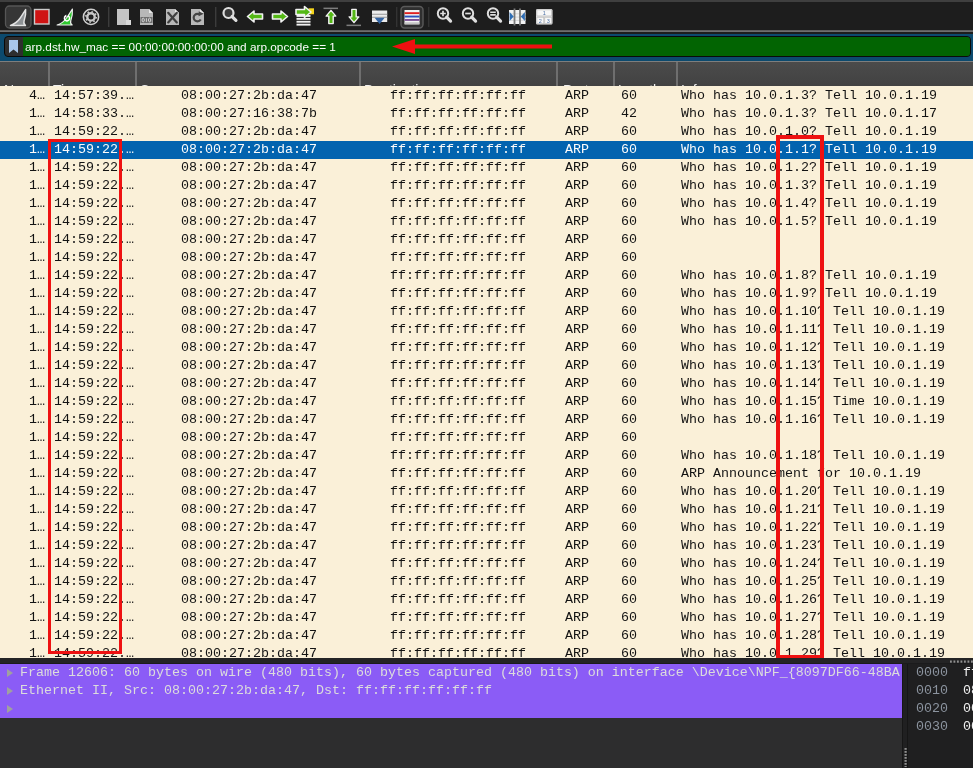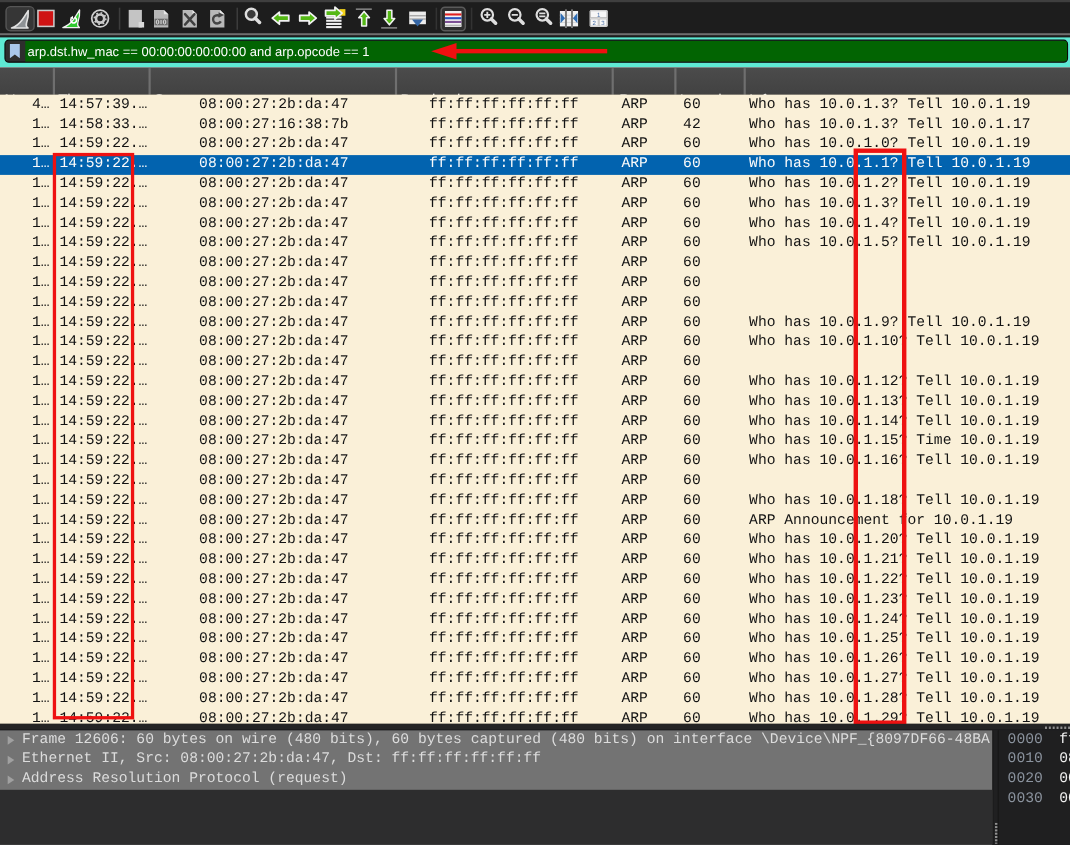--- a/index.html
+++ b/index.html
@@ -2,21 +2,21 @@
 <html><head><meta charset="utf-8">
 <style>
 *{margin:0;padding:0;box-sizing:border-box}
 html,body{width:973px;height:768px;overflow:hidden;background:#1d1d1d;font-family:"Liberation Sans",sans-serif}
 #app{position:relative;width:973px;height:768px}
 .abs{position:absolute}
 
 #toolbar{position:absolute;left:0;top:0;width:973px;height:34px;background:#1d1d1d;border-top:2px solid #3f3f3f}
 #toolbar svg{position:absolute;left:0;top:-2px}
 
-#fbar{position:absolute;left:0;top:34px;width:973px;height:28px;background:#5eead4}
+#fbar{position:absolute;left:0;top:34px;width:973px;height:28px;background:#0c4a6e}
 #fwrap{position:absolute;left:4px;top:2px;width:967px;height:21px;border:1px solid #0a0a0a;border-radius:4px;background:#2e2e2e;overflow:hidden}
 #fgreen{position:absolute;left:18px;top:0;width:949px;height:21px;background:#026402}
 #ftext{position:absolute;left:20px;top:0;height:21px;line-height:21px;color:#fdfdfd;font-size:11.8px}
 
 #phead{position:absolute;left:0;top:62.4px;width:973px;height:23.6px;background:linear-gradient(#4b4b4b,#424242);color:#f0f0f0;font-size:14px}
 #phline{position:absolute;left:0;top:60.6px;width:973px;height:1.8px;background:#7e7e7e}
 #phead span{position:absolute;top:16px;height:24px;line-height:24px}
 #phead .vsep{position:absolute;top:0;width:1.5px;height:23.6px;background:#6f6f6f}
 
 #plist{position:absolute;left:0;top:86px;width:973px;height:572px;background:#faf0d8;overflow:hidden}
@@ -28,21 +28,21 @@
 .c-s{left:181px}
 .c-d{left:390px}
 .c-p{left:565px}
 .c-l{left:621px}
 .c-i{left:681px}
 
 .redbox{position:absolute;border:3.5px solid #ee1111}
 
 #bottom{position:absolute;left:0;top:658px;width:973px;height:110px;background:#242425}
 #bline{position:absolute;left:0;top:5px;width:973px;height:1px;background:#1b1b1c}
-#dpane{position:absolute;left:0;top:6px;width:902px;height:104px;background:#737373}
+#dpane{position:absolute;left:0;top:6px;width:902px;height:104px;background:#8b5cf6}
 #dpane .fill{position:absolute;left:0;top:54px;width:902px;height:50px;background:#2d2d2e}
 .drow{position:absolute;left:0;width:902px;height:18px;line-height:18px;font-family:"Liberation Mono",monospace;font-size:13.33px;color:#dcdcdc;white-space:pre;overflow:hidden}
 .tri{position:absolute;left:7px;width:0;height:0;border-left:6px solid #a0a0a0;border-top:4.5px solid transparent;border-bottom:4.5px solid transparent}
 #hpane{position:absolute;left:908px;top:6px;width:65px;height:104px;background:#1f1f20;overflow:hidden}
 #hgap{position:absolute;left:902px;top:6px;width:6px;height:104px;background:#202021;border-left:1px solid #161616;border-right:1px solid #161616}
 .hrow{position:absolute;left:0;width:120px;height:18px;line-height:18px;font-family:"Liberation Mono",monospace;font-size:13.33px;white-space:pre}
 .hoff{color:#8b939e}
 .hbyte{color:#efefef}
 </style></head>
 <body>
@@ -197,24 +197,24 @@
 <div class="prow" style="top:1px"><span class="c-no">4…</span><span class="c-t">14:57:39.…</span><span class="c-s">08:00:27:2b:da:47</span><span class="c-d">ff:ff:ff:ff:ff:ff</span><span class="c-p">ARP</span><span class="c-l">60</span><span class="c-i">Who has 10.0.1.3? Tell 10.0.1.19</span></div>
 <div class="prow" style="top:19px"><span class="c-no">1…</span><span class="c-t">14:58:33.…</span><span class="c-s">08:00:27:16:38:7b</span><span class="c-d">ff:ff:ff:ff:ff:ff</span><span class="c-p">ARP</span><span class="c-l">42</span><span class="c-i">Who has 10.0.1.3? Tell 10.0.1.17</span></div>
 <div class="prow" style="top:37px"><span class="c-no">1…</span><span class="c-t">14:59:22.…</span><span class="c-s">08:00:27:2b:da:47</span><span class="c-d">ff:ff:ff:ff:ff:ff</span><span class="c-p">ARP</span><span class="c-l">60</span><span class="c-i">Who has 10.0.1.0? Tell 10.0.1.19</span></div>
 <div class="prow sel" style="top:55px"><span class="c-no">1…</span><span class="c-t">14:59:22.…</span><span class="c-s">08:00:27:2b:da:47</span><span class="c-d">ff:ff:ff:ff:ff:ff</span><span class="c-p">ARP</span><span class="c-l">60</span><span class="c-i">Who has 10.0.1.1? Tell 10.0.1.19</span></div>
 <div class="prow" style="top:73px"><span class="c-no">1…</span><span class="c-t">14:59:22.…</span><span class="c-s">08:00:27:2b:da:47</span><span class="c-d">ff:ff:ff:ff:ff:ff</span><span class="c-p">ARP</span><span class="c-l">60</span><span class="c-i">Who has 10.0.1.2? Tell 10.0.1.19</span></div>
 <div class="prow" style="top:91px"><span class="c-no">1…</span><span class="c-t">14:59:22.…</span><span class="c-s">08:00:27:2b:da:47</span><span class="c-d">ff:ff:ff:ff:ff:ff</span><span class="c-p">ARP</span><span class="c-l">60</span><span class="c-i">Who has 10.0.1.3? Tell 10.0.1.19</span></div>
 <div class="prow" style="top:109px"><span class="c-no">1…</span><span class="c-t">14:59:22.…</span><span class="c-s">08:00:27:2b:da:47</span><span class="c-d">ff:ff:ff:ff:ff:ff</span><span class="c-p">ARP</span><span class="c-l">60</span><span class="c-i">Who has 10.0.1.4? Tell 10.0.1.19</span></div>
 <div class="prow" style="top:127px"><span class="c-no">1…</span><span class="c-t">14:59:22.…</span><span class="c-s">08:00:27:2b:da:47</span><span class="c-d">ff:ff:ff:ff:ff:ff</span><span class="c-p">ARP</span><span class="c-l">60</span><span class="c-i">Who has 10.0.1.5? Tell 10.0.1.19</span></div>
 <div class="prow" style="top:145px"><span class="c-no">1…</span><span class="c-t">14:59:22.…</span><span class="c-s">08:00:27:2b:da:47</span><span class="c-d">ff:ff:ff:ff:ff:ff</span><span class="c-p">ARP</span><span class="c-l">60</span></div>
 <div class="prow" style="top:163px"><span class="c-no">1…</span><span class="c-t">14:59:22.…</span><span class="c-s">08:00:27:2b:da:47</span><span class="c-d">ff:ff:ff:ff:ff:ff</span><span class="c-p">ARP</span><span class="c-l">60</span></div>
-<div class="prow" style="top:181px"><span class="c-no">1…</span><span class="c-t">14:59:22.…</span><span class="c-s">08:00:27:2b:da:47</span><span class="c-d">ff:ff:ff:ff:ff:ff</span><span class="c-p">ARP</span><span class="c-l">60</span></div>
+<div class="prow" style="top:181px"><span class="c-no">1…</span><span class="c-t">14:59:22.…</span><span class="c-s">08:00:27:2b:da:47</span><span class="c-d">ff:ff:ff:ff:ff:ff</span><span class="c-p">ARP</span><span class="c-l">60</span><span class="c-i">Who has 10.0.1.8? Tell 10.0.1.19</span></div>
 <div class="prow" style="top:199px"><span class="c-no">1…</span><span class="c-t">14:59:22.…</span><span class="c-s">08:00:27:2b:da:47</span><span class="c-d">ff:ff:ff:ff:ff:ff</span><span class="c-p">ARP</span><span class="c-l">60</span><span class="c-i">Who has 10.0.1.9? Tell 10.0.1.19</span></div>
 <div class="prow" style="top:217px"><span class="c-no">1…</span><span class="c-t">14:59:22.…</span><span class="c-s">08:00:27:2b:da:47</span><span class="c-d">ff:ff:ff:ff:ff:ff</span><span class="c-p">ARP</span><span class="c-l">60</span><span class="c-i">Who has 10.0.1.10? Tell 10.0.1.19</span></div>
-<div class="prow" style="top:235px"><span class="c-no">1…</span><span class="c-t">14:59:22.…</span><span class="c-s">08:00:27:2b:da:47</span><span class="c-d">ff:ff:ff:ff:ff:ff</span><span class="c-p">ARP</span><span class="c-l">60</span></div>
+<div class="prow" style="top:235px"><span class="c-no">1…</span><span class="c-t">14:59:22.…</span><span class="c-s">08:00:27:2b:da:47</span><span class="c-d">ff:ff:ff:ff:ff:ff</span><span class="c-p">ARP</span><span class="c-l">60</span><span class="c-i">Who has 10.0.1.11? Tell 10.0.1.19</span></div>
 <div class="prow" style="top:253px"><span class="c-no">1…</span><span class="c-t">14:59:22.…</span><span class="c-s">08:00:27:2b:da:47</span><span class="c-d">ff:ff:ff:ff:ff:ff</span><span class="c-p">ARP</span><span class="c-l">60</span><span class="c-i">Who has 10.0.1.12? Tell 10.0.1.19</span></div>
 <div class="prow" style="top:271px"><span class="c-no">1…</span><span class="c-t">14:59:22.…</span><span class="c-s">08:00:27:2b:da:47</span><span class="c-d">ff:ff:ff:ff:ff:ff</span><span class="c-p">ARP</span><span class="c-l">60</span><span class="c-i">Who has 10.0.1.13? Tell 10.0.1.19</span></div>
 <div class="prow" style="top:289px"><span class="c-no">1…</span><span class="c-t">14:59:22.…</span><span class="c-s">08:00:27:2b:da:47</span><span class="c-d">ff:ff:ff:ff:ff:ff</span><span class="c-p">ARP</span><span class="c-l">60</span><span class="c-i">Who has 10.0.1.14? Tell 10.0.1.19</span></div>
 <div class="prow" style="top:307px"><span class="c-no">1…</span><span class="c-t">14:59:22.…</span><span class="c-s">08:00:27:2b:da:47</span><span class="c-d">ff:ff:ff:ff:ff:ff</span><span class="c-p">ARP</span><span class="c-l">60</span><span class="c-i">Who has 10.0.1.15? Time 10.0.1.19</span></div>
 <div class="prow" style="top:325px"><span class="c-no">1…</span><span class="c-t">14:59:22.…</span><span class="c-s">08:00:27:2b:da:47</span><span class="c-d">ff:ff:ff:ff:ff:ff</span><span class="c-p">ARP</span><span class="c-l">60</span><span class="c-i">Who has 10.0.1.16? Tell 10.0.1.19</span></div>
 <div class="prow" style="top:343px"><span class="c-no">1…</span><span class="c-t">14:59:22.…</span><span class="c-s">08:00:27:2b:da:47</span><span class="c-d">ff:ff:ff:ff:ff:ff</span><span class="c-p">ARP</span><span class="c-l">60</span></div>
 <div class="prow" style="top:361px"><span class="c-no">1…</span><span class="c-t">14:59:22.…</span><span class="c-s">08:00:27:2b:da:47</span><span class="c-d">ff:ff:ff:ff:ff:ff</span><span class="c-p">ARP</span><span class="c-l">60</span><span class="c-i">Who has 10.0.1.18? Tell 10.0.1.19</span></div>
 <div class="prow" style="top:379px"><span class="c-no">1…</span><span class="c-t">14:59:22.…</span><span class="c-s">08:00:27:2b:da:47</span><span class="c-d">ff:ff:ff:ff:ff:ff</span><span class="c-p">ARP</span><span class="c-l">60</span><span class="c-i">ARP Announcement for 10.0.1.19</span></div>
 <div class="prow" style="top:397px"><span class="c-no">1…</span><span class="c-t">14:59:22.…</span><span class="c-s">08:00:27:2b:da:47</span><span class="c-d">ff:ff:ff:ff:ff:ff</span><span class="c-p">ARP</span><span class="c-l">60</span><span class="c-i">Who has 10.0.1.20? Tell 10.0.1.19</span></div>
 <div class="prow" style="top:415px"><span class="c-no">1…</span><span class="c-t">14:59:22.…</span><span class="c-s">08:00:27:2b:da:47</span><span class="c-d">ff:ff:ff:ff:ff:ff</span><span class="c-p">ARP</span><span class="c-l">60</span><span class="c-i">Who has 10.0.1.21? Tell 10.0.1.19</span></div>
@@ -229,21 +229,20 @@
 </div>
 <div class="redbox" style="left:48px;top:139px;width:74px;height:515px"></div>
 <div class="redbox" style="left:776px;top:135px;width:48px;height:524px;border-width:4px"></div>
 <div id="bottom">
   <div id="bline"></div>
   <div id="hgap"></div>
   <div id="dpane">
     <div class="fill"></div>
     <div class="drow" style="top:0"><span style="position:absolute;left:20px">Frame 12606: 60 bytes on wire (480 bits), 60 bytes captured (480 bits) on interface \Device\NPF_{8097DF66-48BA</span></div>
     <div class="drow" style="top:18px"><span style="position:absolute;left:20px">Ethernet II, Src: 08:00:27:2b:da:47, Dst: ff:ff:ff:ff:ff:ff</span></div>
-    <div class="drow" style="top:36px"><span style="position:absolute;left:20px">Address Resolution Protocol (request)</span></div>
     <div class="tri" style="top:4.5px"></div>
     <div class="tri" style="top:22.5px"></div>
     <div class="tri" style="top:40.5px"></div>
   </div>
   <div id="hpane">
     <div class="hrow" style="top:0"><span class="hoff" style="position:absolute;left:8px">0000</span><span class="hbyte" style="position:absolute;left:55px">ff f</span></div>
     <div class="hrow" style="top:18px"><span class="hoff" style="position:absolute;left:8px">0010</span><span class="hbyte" style="position:absolute;left:55px">08 0</span></div>
     <div class="hrow" style="top:36px"><span class="hoff" style="position:absolute;left:8px">0020</span><span class="hbyte" style="position:absolute;left:55px">00 0</span></div>
     <div class="hrow" style="top:54px"><span class="hoff" style="position:absolute;left:8px">0030</span><span class="hbyte" style="position:absolute;left:55px">00 0</span></div>
   </div>

